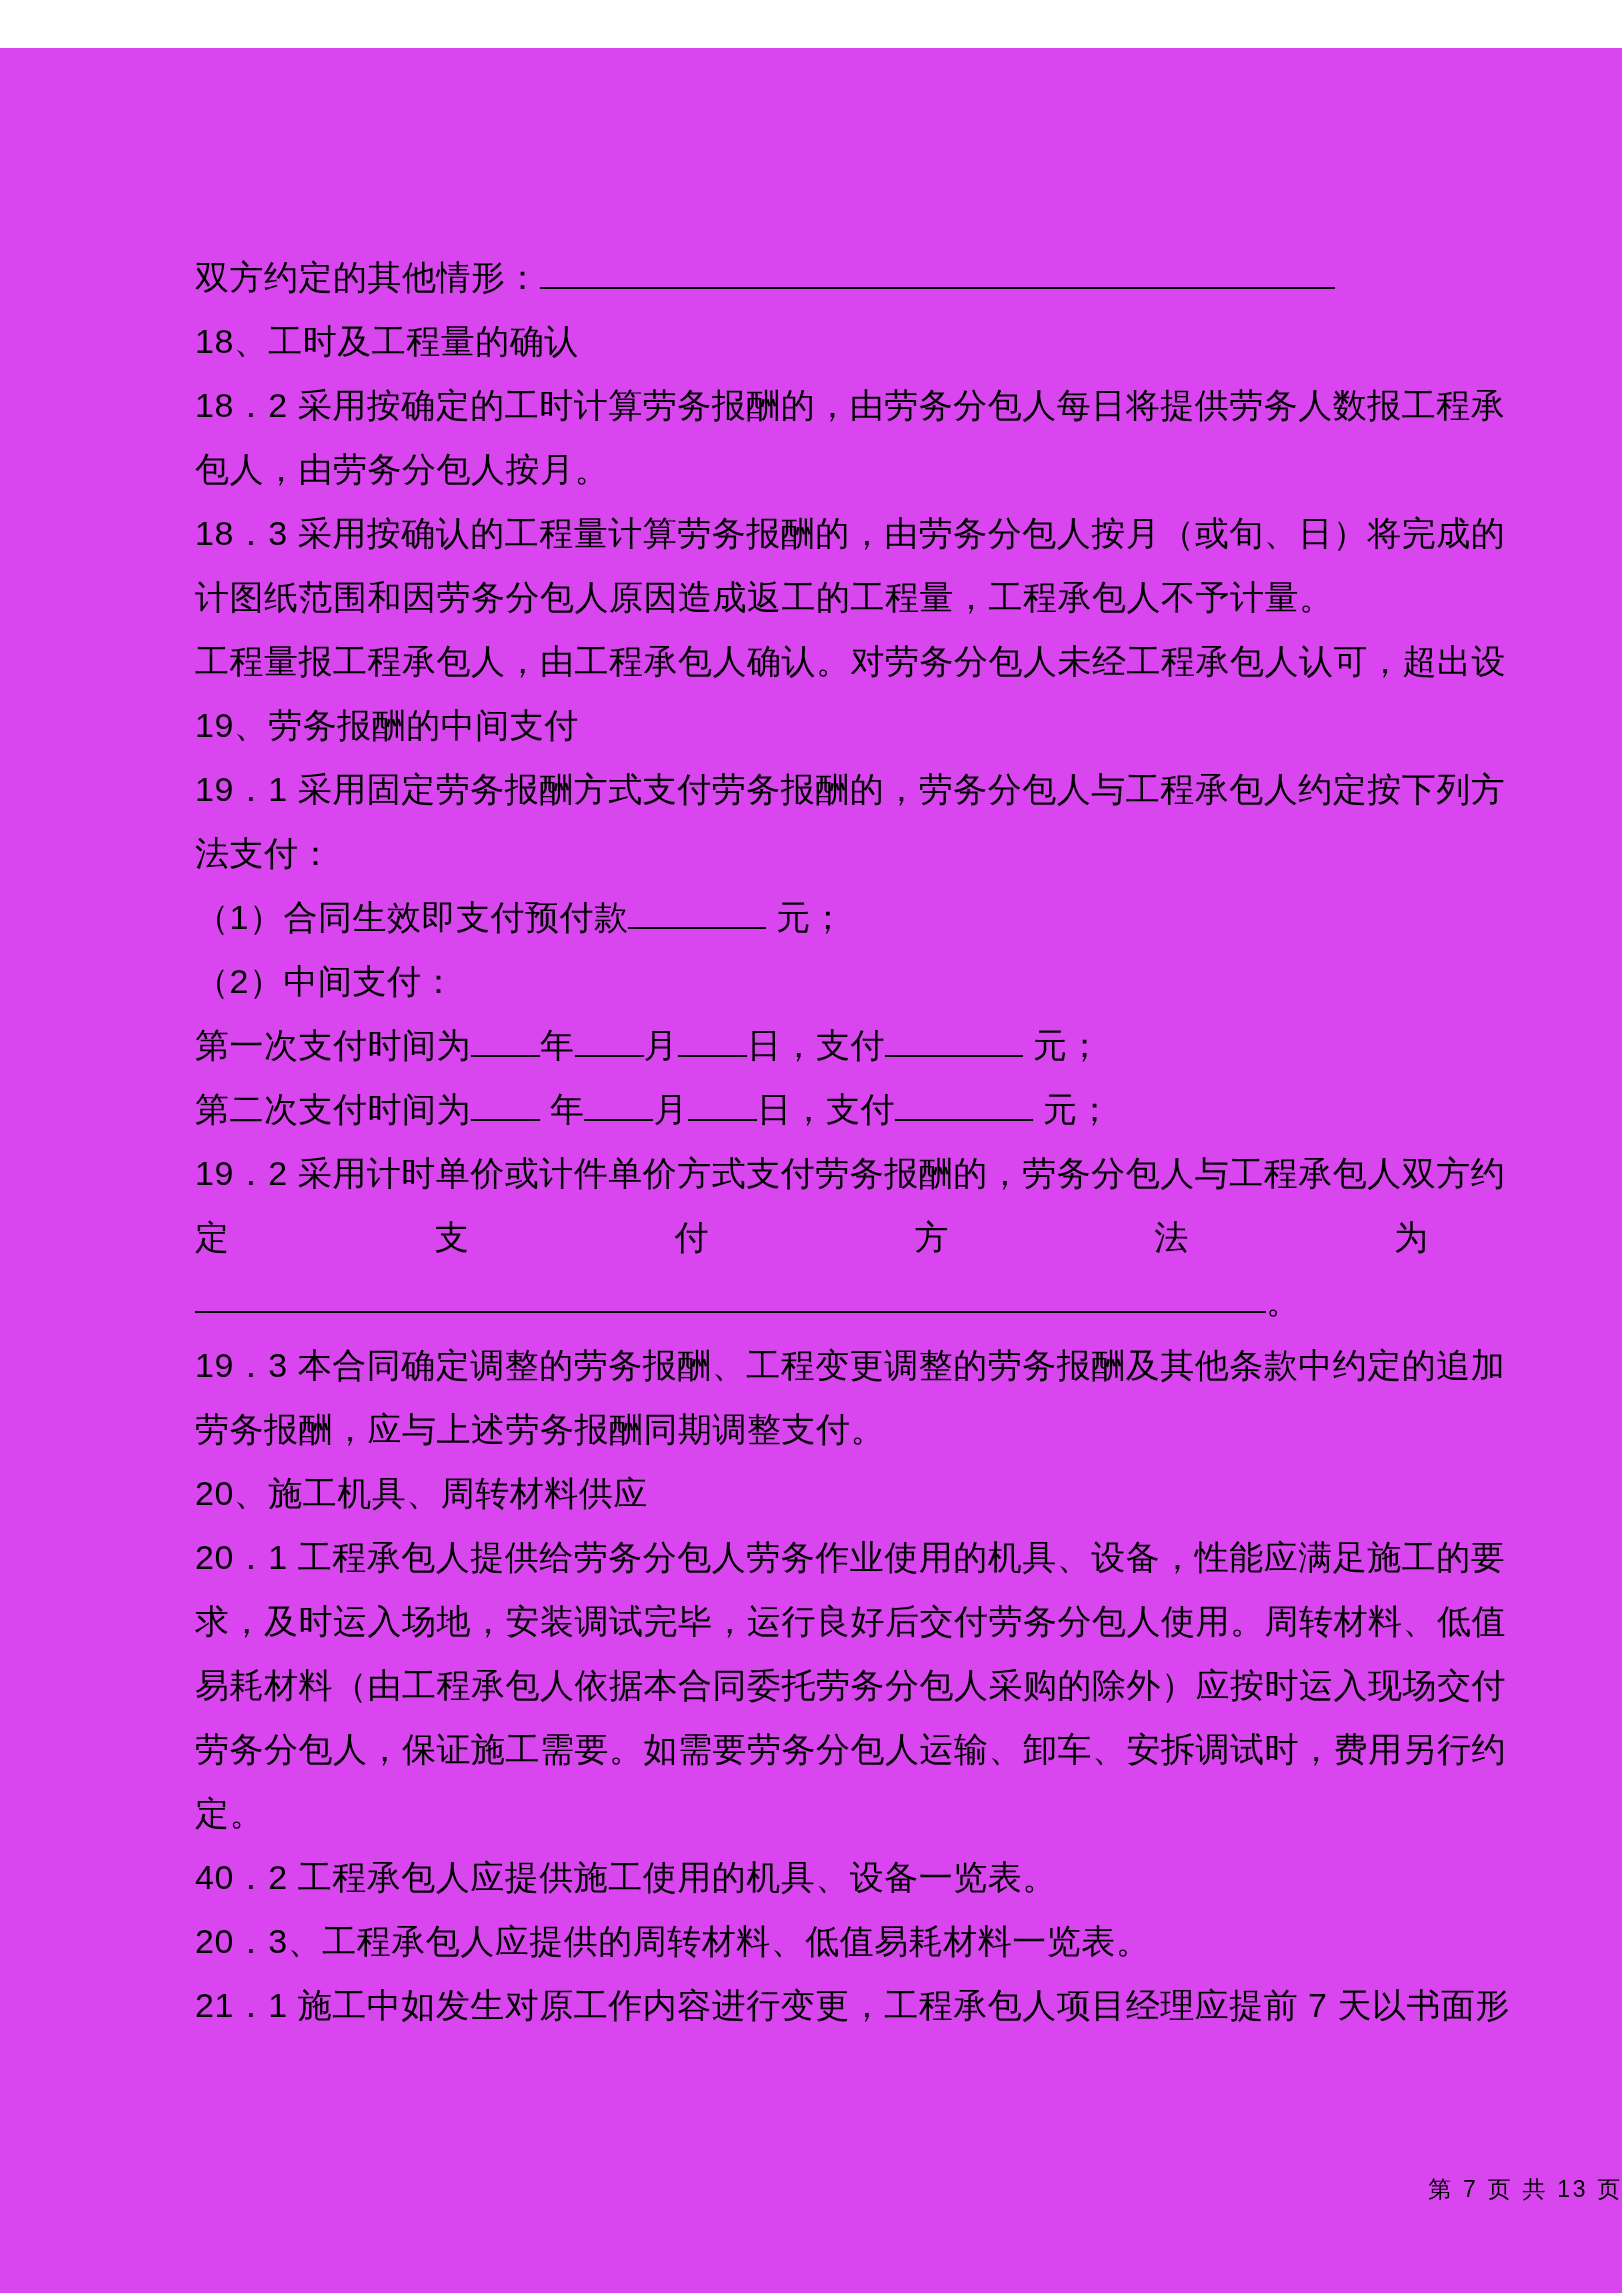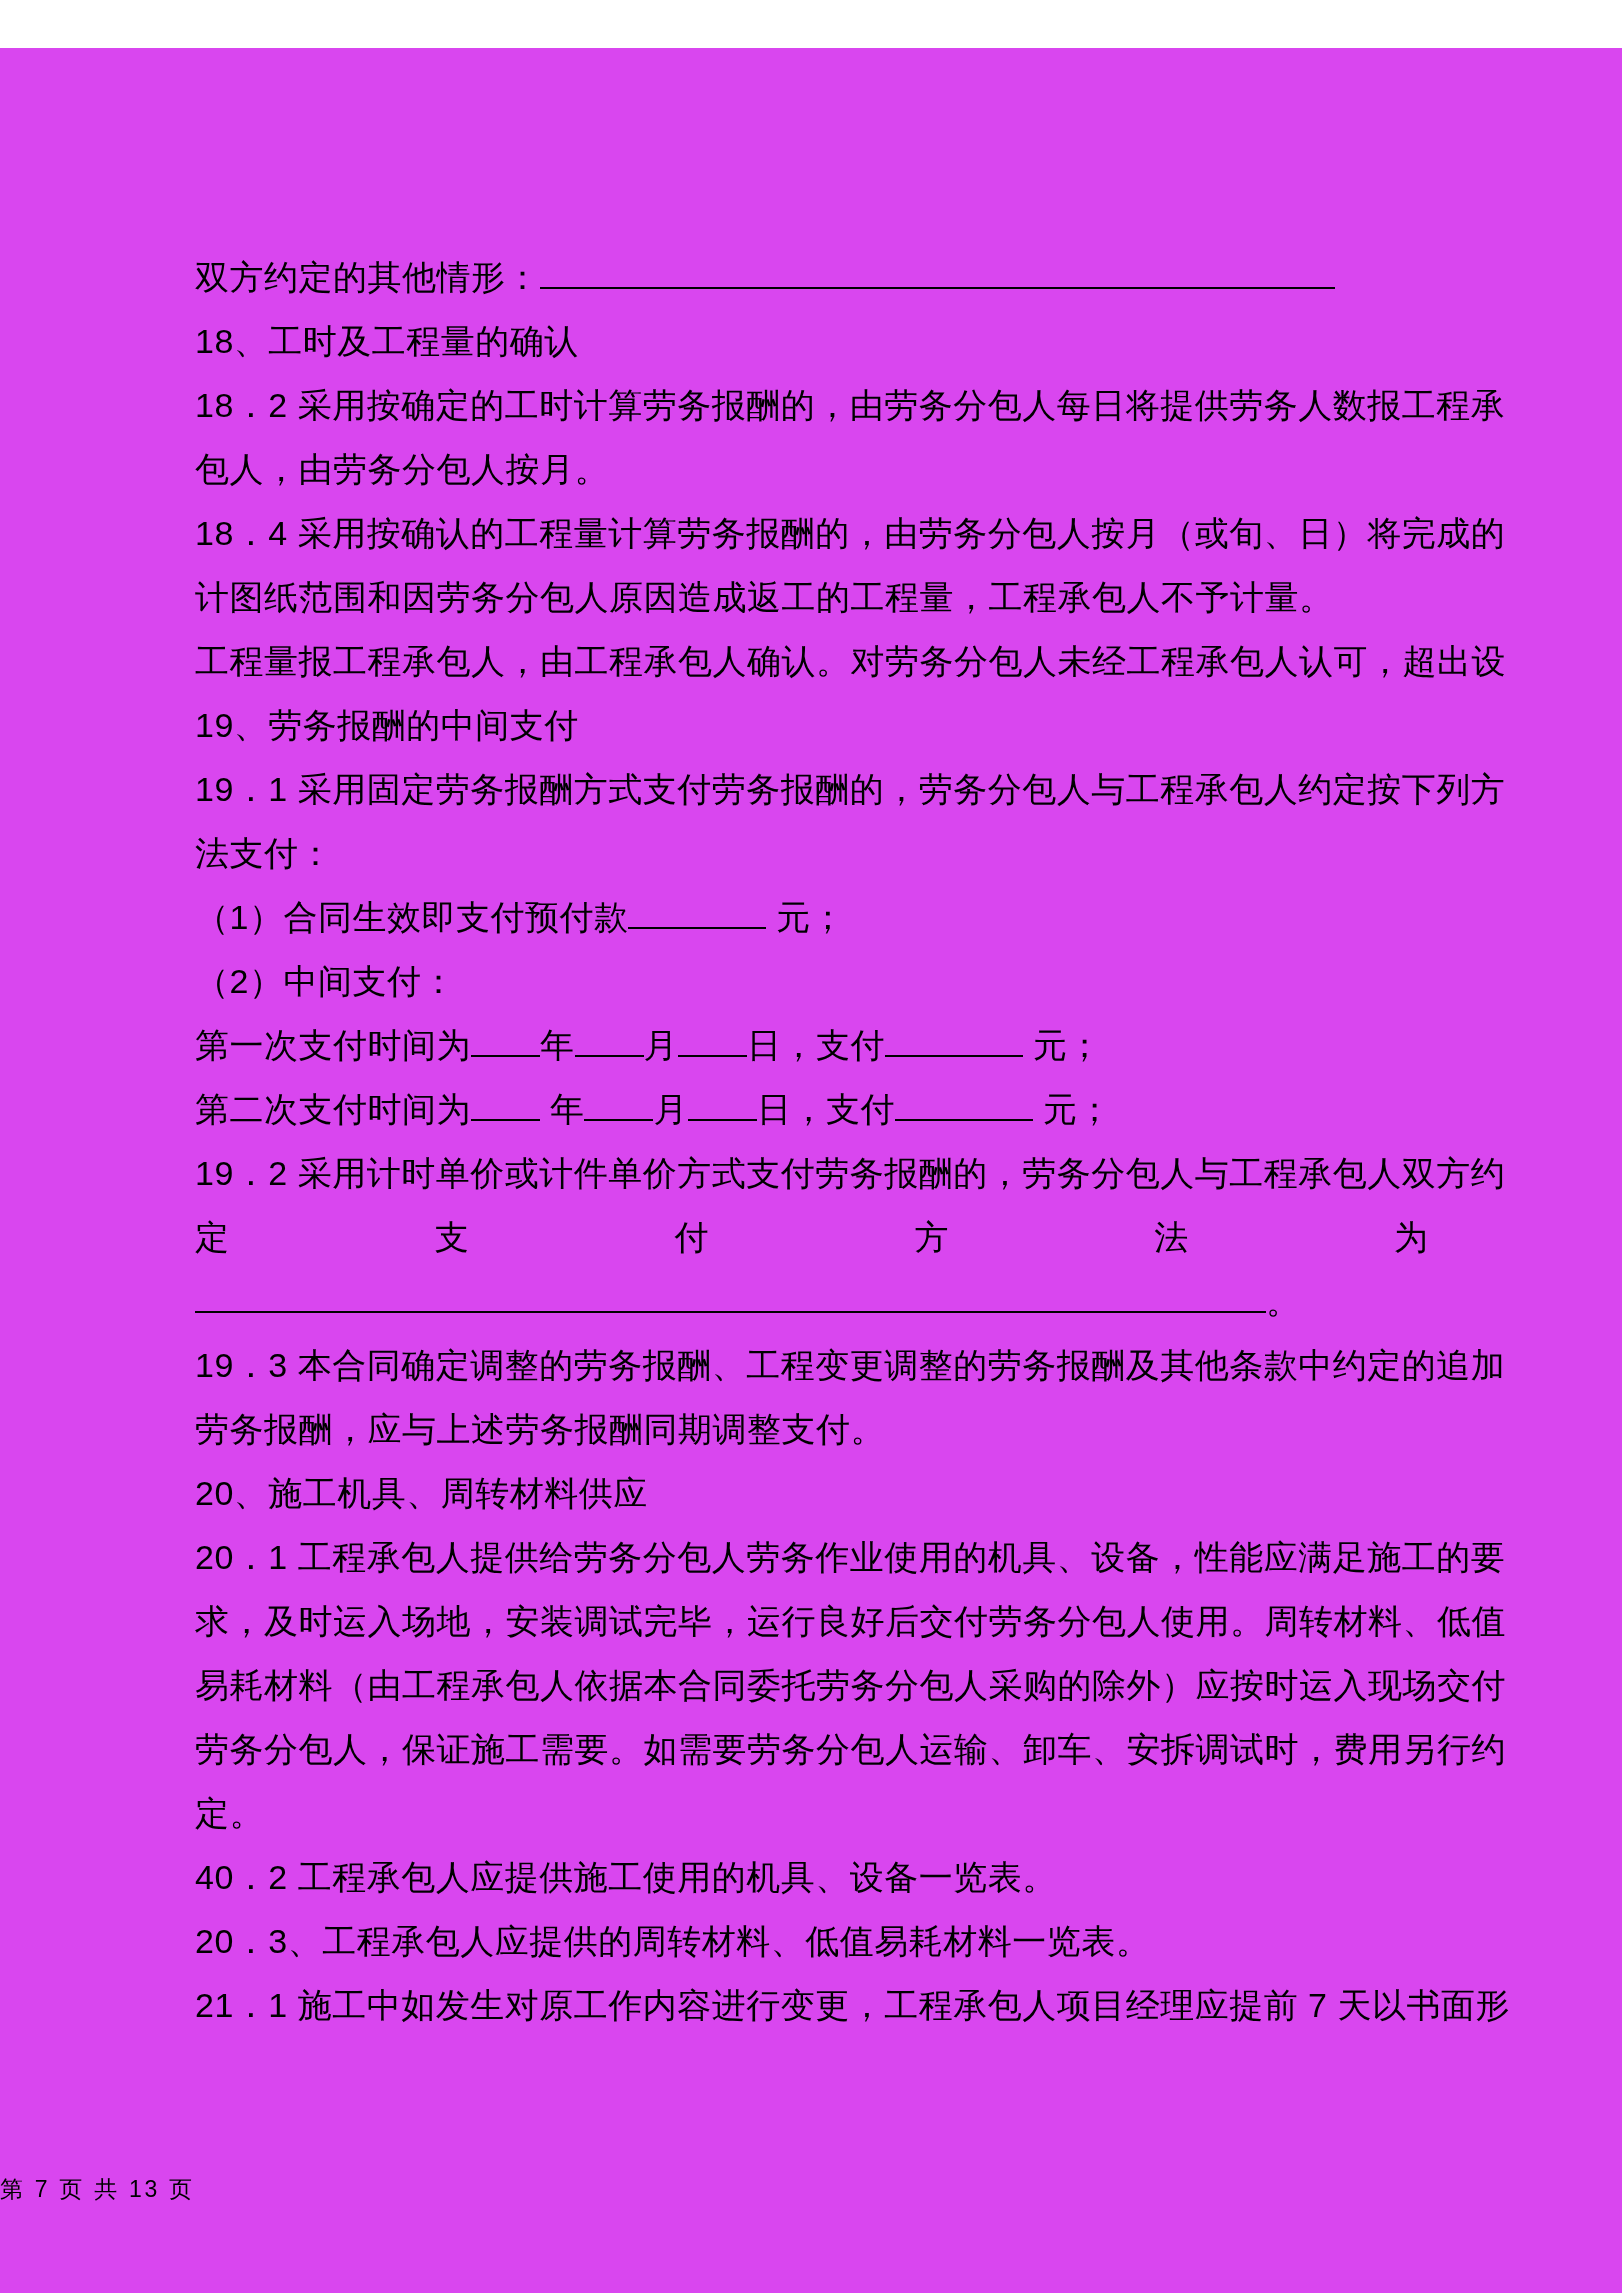--- a/index.html
+++ b/index.html
@@ -38,37 +38,37 @@
   .blank {
     display: inline-block;
     height: 27px;
     border-bottom: 2.7px solid #000000;
   }
   .footer {
     position: absolute;
     left: 0;
     top: 2124px;
     width: 100%;
-    text-align: left;
+    text-align: right;
     font-size: 23px;
     line-height: 35px;
     letter-spacing: 2.7px;
     color: #000000;
   }
 </style>
 </head>
 <body>
 
 <div class="page">
   <main class="content" id="content">
       <div class="line">双方约定的其他情形：<span class="blank" style="width: 795px;"></span></div>
       <div class="line">18、工时及工程量的确认</div>
       <div class="line">18．2 采用按确定的工时计算劳务报酬的，由劳务分包人每日将提供劳务人数报工程承</div>
       <div class="line">包人，由劳务分包人按月。</div>
-      <div class="line">18．4 采用按确认的工程量计算劳务报酬的，由劳务分包人按月（或旬、日）将完成的</div>
+      <div class="line">18．3 采用按确认的工程量计算劳务报酬的，由劳务分包人按月（或旬、日）将完成的</div>
       <div class="line">计图纸范围和因劳务分包人原因造成返工的工程量，工程承包人不予计量。</div>
       <div class="line">工程量报工程承包人，由工程承包人确认。对劳务分包人未经工程承包人认可，超出设</div>
       <div class="line">19、劳务报酬的中间支付</div>
       <div class="line">19．1 采用固定劳务报酬方式支付劳务报酬的，劳务分包人与工程承包人约定按下列方</div>
       <div class="line">法支付：</div>
       <div class="line">（1）合同生效即支付预付款<span class="blank" style="width: 138px;"></span> 元；</div>
       <div class="line">（2）中间支付：</div>
       <div class="line">第一次支付时间为<span class="blank" style="width: 69px;"></span>年<span class="blank" style="width: 69px;"></span>月<span class="blank" style="width: 69px;"></span>日，支付<span class="blank" style="width: 138px;"></span> 元；</div>
       <div class="line">第二次支付时间为<span class="blank" style="width: 69px;"></span> 年<span class="blank" style="width: 69px;"></span>月<span class="blank" style="width: 69px;"></span>日，支付<span class="blank" style="width: 138px;"></span> 元；</div>
       <div class="line">19．2 采用计时单价或计件单价方式支付劳务报酬的，劳务分包人与工程承包人双方约</div>

